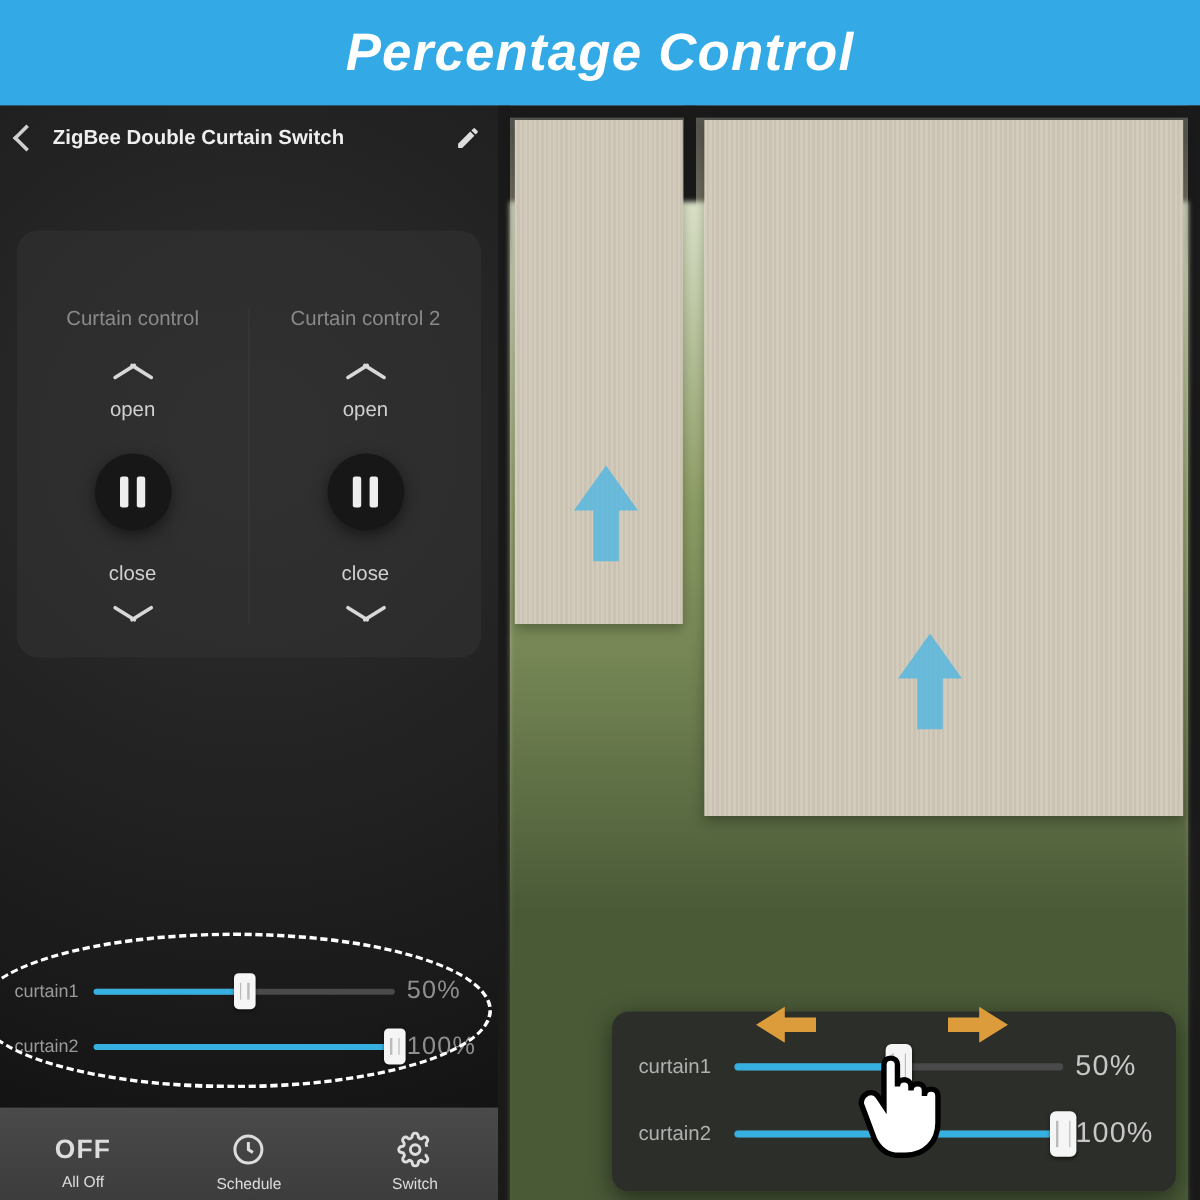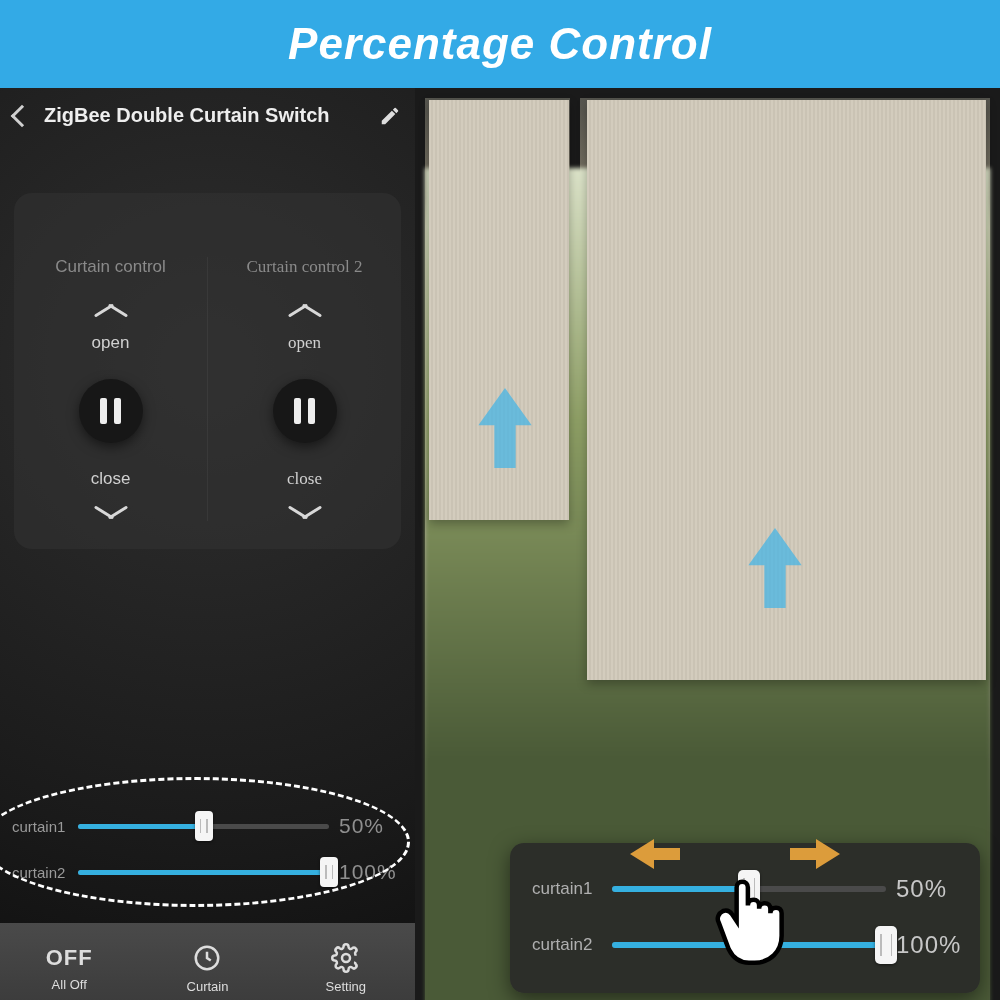--- a/index.html
+++ b/index.html
@@ -4,27 +4,27 @@
 <style>
   * { box-sizing: border-box; margin: 0; padding: 0; }
   body { font-family: -apple-system, BlinkMacSystemFont, "Segoe UI", Arial, sans-serif; width: 1000px; height: 1000px; overflow: hidden; background: #333; }
   .banner { height: 88px; background: #33aae6; display:flex; align-items:center; justify-content:center; color:#fff; font-weight:800; font-size:44px; font-style:italic; letter-spacing:1px;}
   .main { display:flex; height: 925px; }
   .app { width: 415px; height:100%; position:relative; background: radial-gradient(circle at 50% 30%, #2f2f2f 0%, #1a1a1a 70%, #0f0f0f 100%); color:#fff; }
   .photo { flex:1; height:100%; position:relative; background: linear-gradient(180deg,#52524c 0%, #7d7665 12%, #b6ad9b 15%, #c7c0b1 40%, #4f5a3e 80%); overflow:hidden;}
   
   .app-header { display:flex; align-items:center; padding: 16px 14px; gap:10px; }
   .back-chev { width:16px; height:16px; border-left:3px solid #d0d0d0; border-bottom:3px solid #d0d0d0; transform: rotate(45deg);}
-  .title { flex:1; font-size:20px; font-weight:600; color:#eee; margin-left:4px;}
+  .title { flex:1; font-size:17px; font-weight:600; color:#eee; margin-left:4px;}
   .edit-ico { width:22px; height:22px; }
   .edit-ico svg { width:100%; height:100%; fill:#ddd;}
   
   .card { margin: 50px 14px 0 14px; background: rgba(50,50,50,0.6); border-radius:18px; padding: 20px 0 28px 0; display:flex; }
   .col { flex:1; display:flex; flex-direction:column; align-items:center; gap:14px;margin-top:44px;}
-  .col + .col { border-left:1px solid rgba(255,255,255,0.05);font-family:Liberation Serif, serif;}
+  .col + .col { border-left:1px solid rgba(255,255,255,0.05);}
   .col-title { color:#8a8a8a; font-size:17px; margin-bottom:10px;}
   .chev { width:40px; height:18px; position:relative;}
   .chev::before, .chev::after { content:""; position:absolute; width:22px; height:3px; background:#d8d8d8; top:8px; border-radius:2px;}
   .chev.up::before { left:2px; transform: rotate(-32deg);}
   .chev.up::after { right:2px; transform: rotate(32deg);}
   .chev.down::before { left:2px; transform: rotate(32deg);}
   .chev.down::after { right:2px; transform: rotate(-32deg);}
   .ctrl-label { color:#d0d0d0; font-size:17px;}
   .pause-btn { width:64px; height:64px; border-radius:50%; background:#171717; display:flex; align-items:center; justify-content:center; gap:7px; margin:12px 0; box-shadow: 0 4px 12px rgba(0,0,0,0.5);}
   .pause-btn span { width:7px; height:26px; background:#eee; border-radius:2px;}
@@ -135,30 +135,30 @@
         <div class="bb-big">OFF</div>
         <div>All Off</div>
       </div>
       <div class="bb-item">
         <div class="bb-ico">
           <svg viewBox="0 0 24 24">
               <circle cx="12" cy="12" r="9"></circle>
               <path d="M12 7v5l3 2"></path>
             </svg>
         </div>
-        <div>Curtain</div>
+        <div>Schedule</div>
       </div>
       <div class="bb-item">
         <div class="bb-ico">
           <svg viewBox="0 0 24 24">
               <circle cx="12" cy="12" r="3.2"></circle>
               <path d="M19.4 15a1.7 1.7 0 0 0 .34 1.87l.06.06a2 2 0 1 1-2.83 2.83l-.06-.06a1.7 1.7 0 0 0-1.87-.34 1.7 1.7 0 0 0-1 1.56V21a2 2 0 1 1-4 0v-.09a1.7 1.7 0 0 0-1-1.56 1.7 1.7 0 0 0-1.87.34l-.06.06a2 2 0 1 1-2.83-2.83l.06-.06A1.7 1.7 0 0 0 4.6 15a1.7 1.7 0 0 0-1.56-1H3a2 2 0 1 1 0-4h.09A1.7 1.7 0 0 0 4.6 9a1.7 1.7 0 0 0-.34-1.87l-.06-.06A2 2 0 1 1 7.03 4.24l.06.06A1.7 1.7 0 0 0 9 4.6a1.7 1.7 0 0 0 1-1.56V3a2 2 0 1 1 4 0v.09a1.7 1.7 0 0 0 1 1.56 1.7 1.7 0 0 0 1.87-.34l.06-.06a2 2 0 1 1 2.83 2.83l-.06.06A1.7 1.7 0 0 0 19.4 9c.14.35.22.73.22 1.12"></path>
             </svg>
         </div>
-        <div>Setting</div>
+        <div>Switch</div>
       </div>
     </div>
   </div>
 
   <div class="photo">
     <div class="window-frame">
       <div class="frame-h" style="top:0;"></div>
       <div class="frame-v" style="left:0;"></div>
       <div class="frame-v" style="left:155px;"></div>
       <div class="frame-v" style="right:0;"></div>

